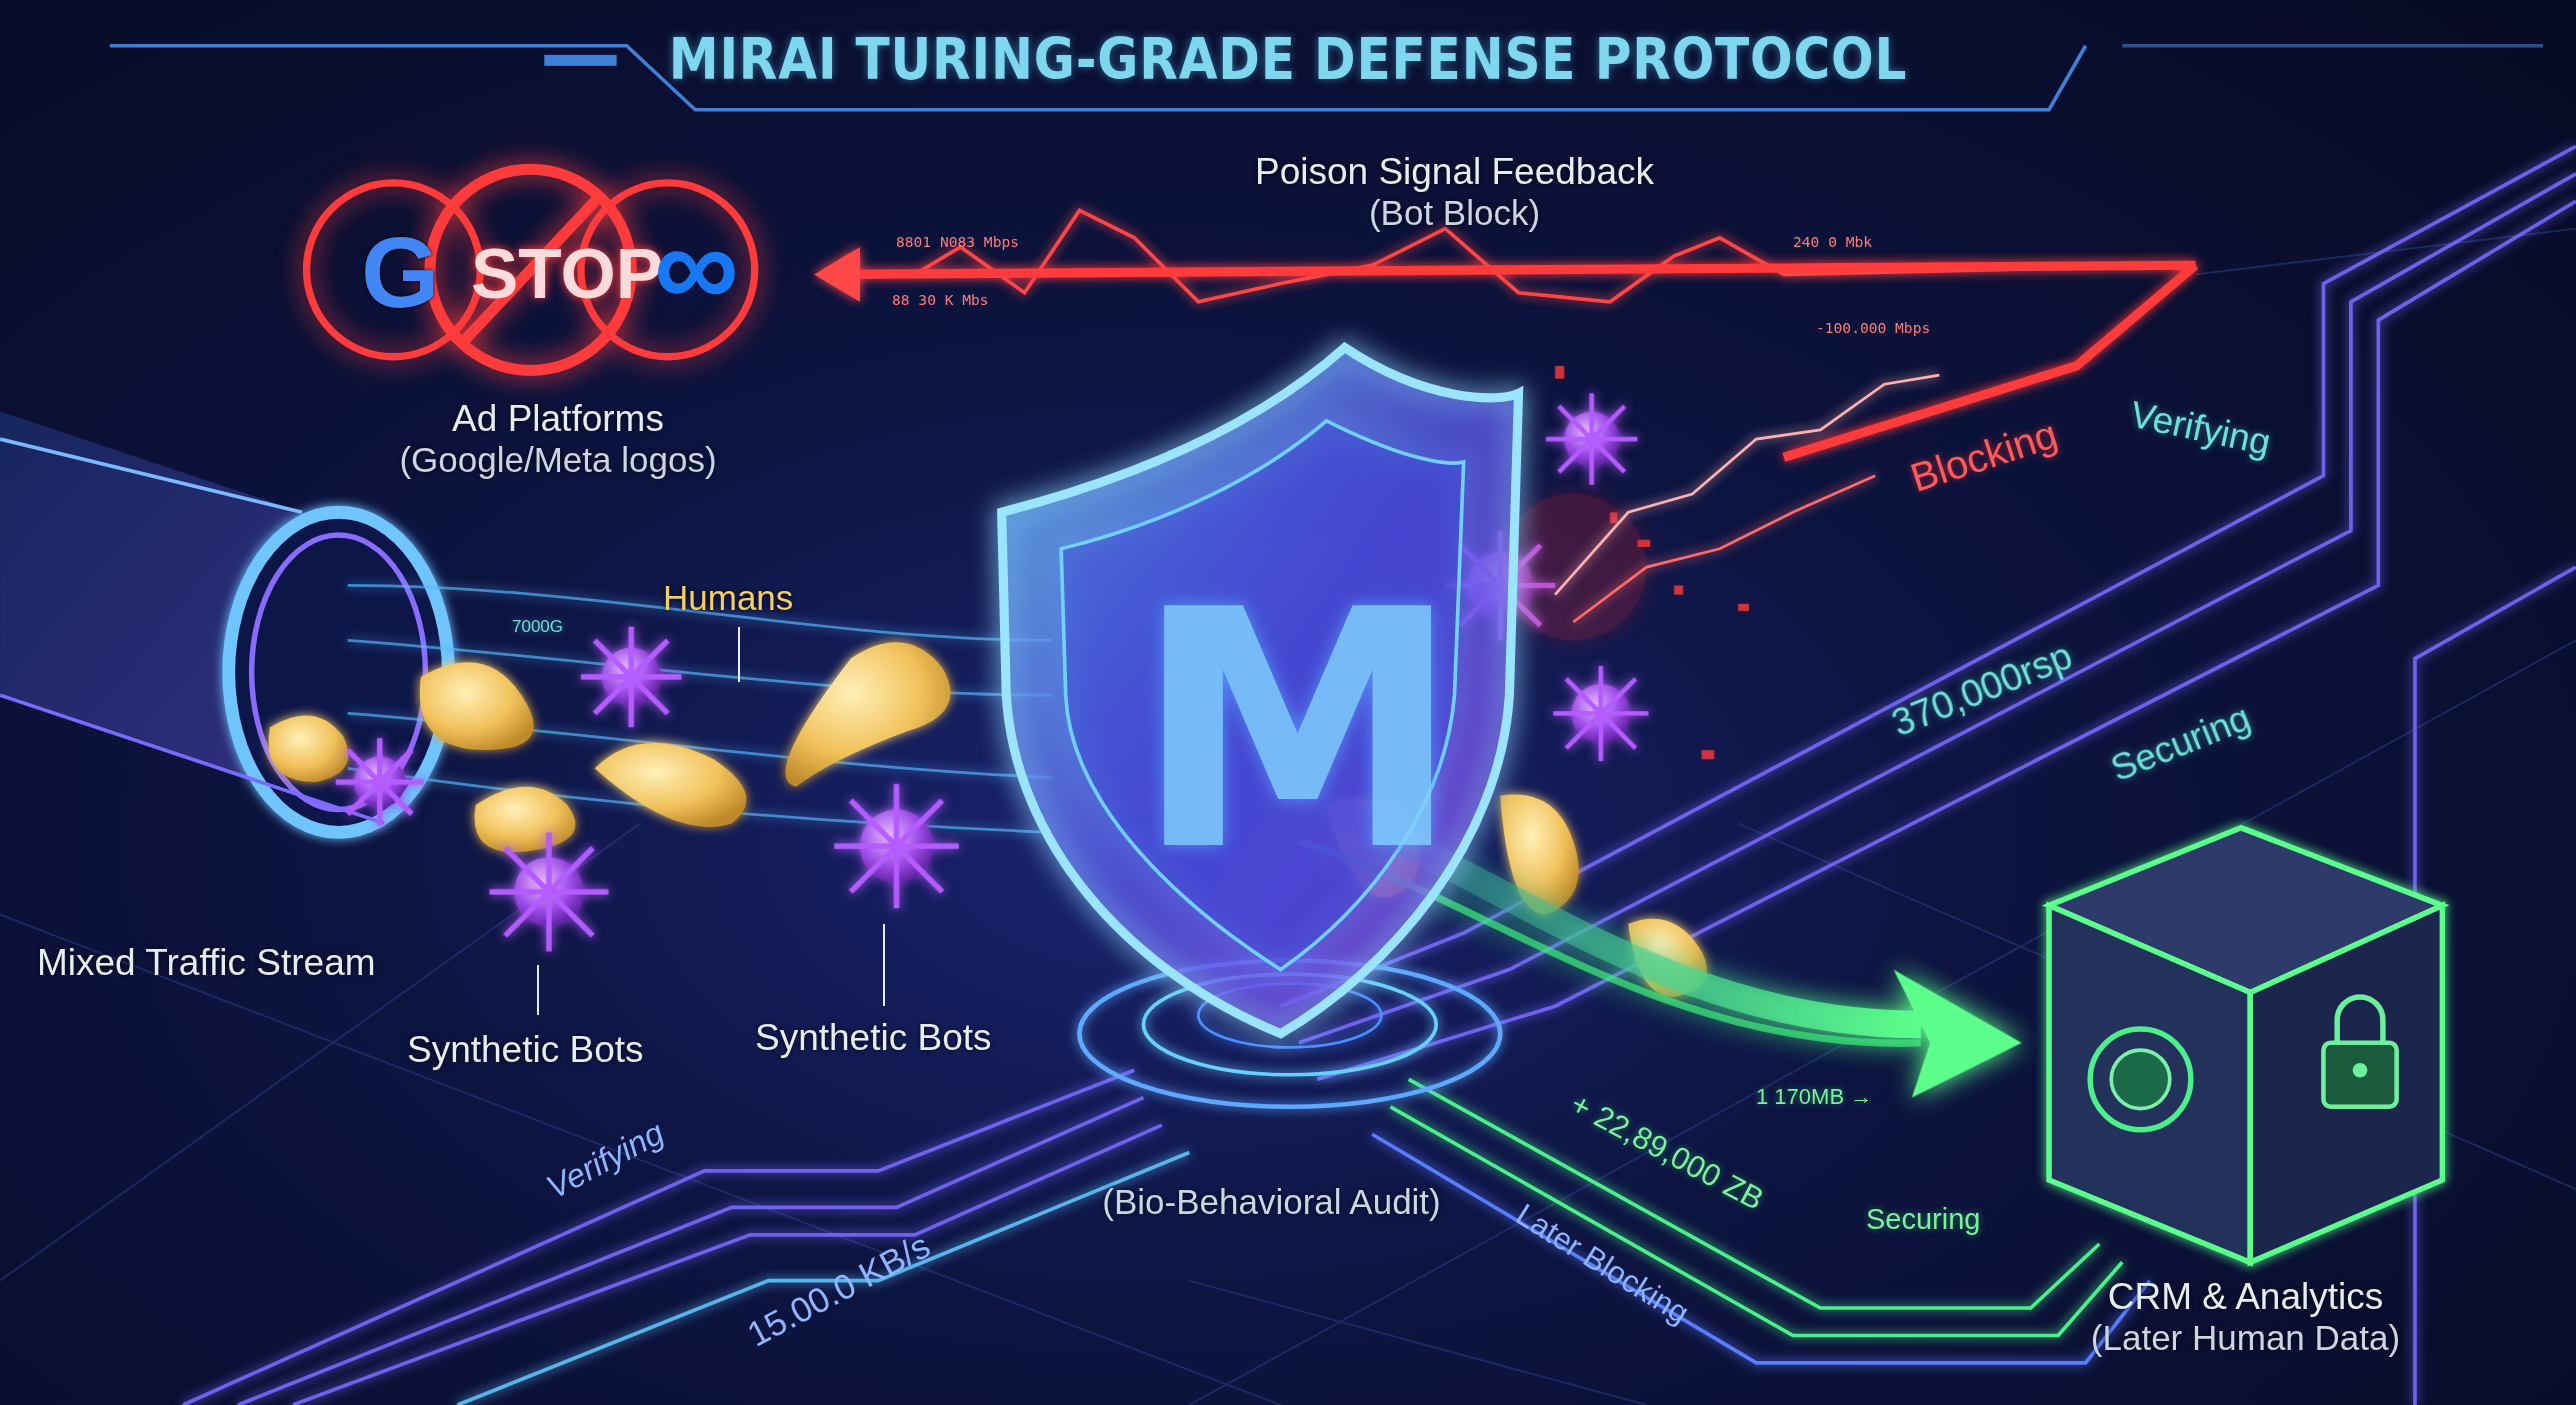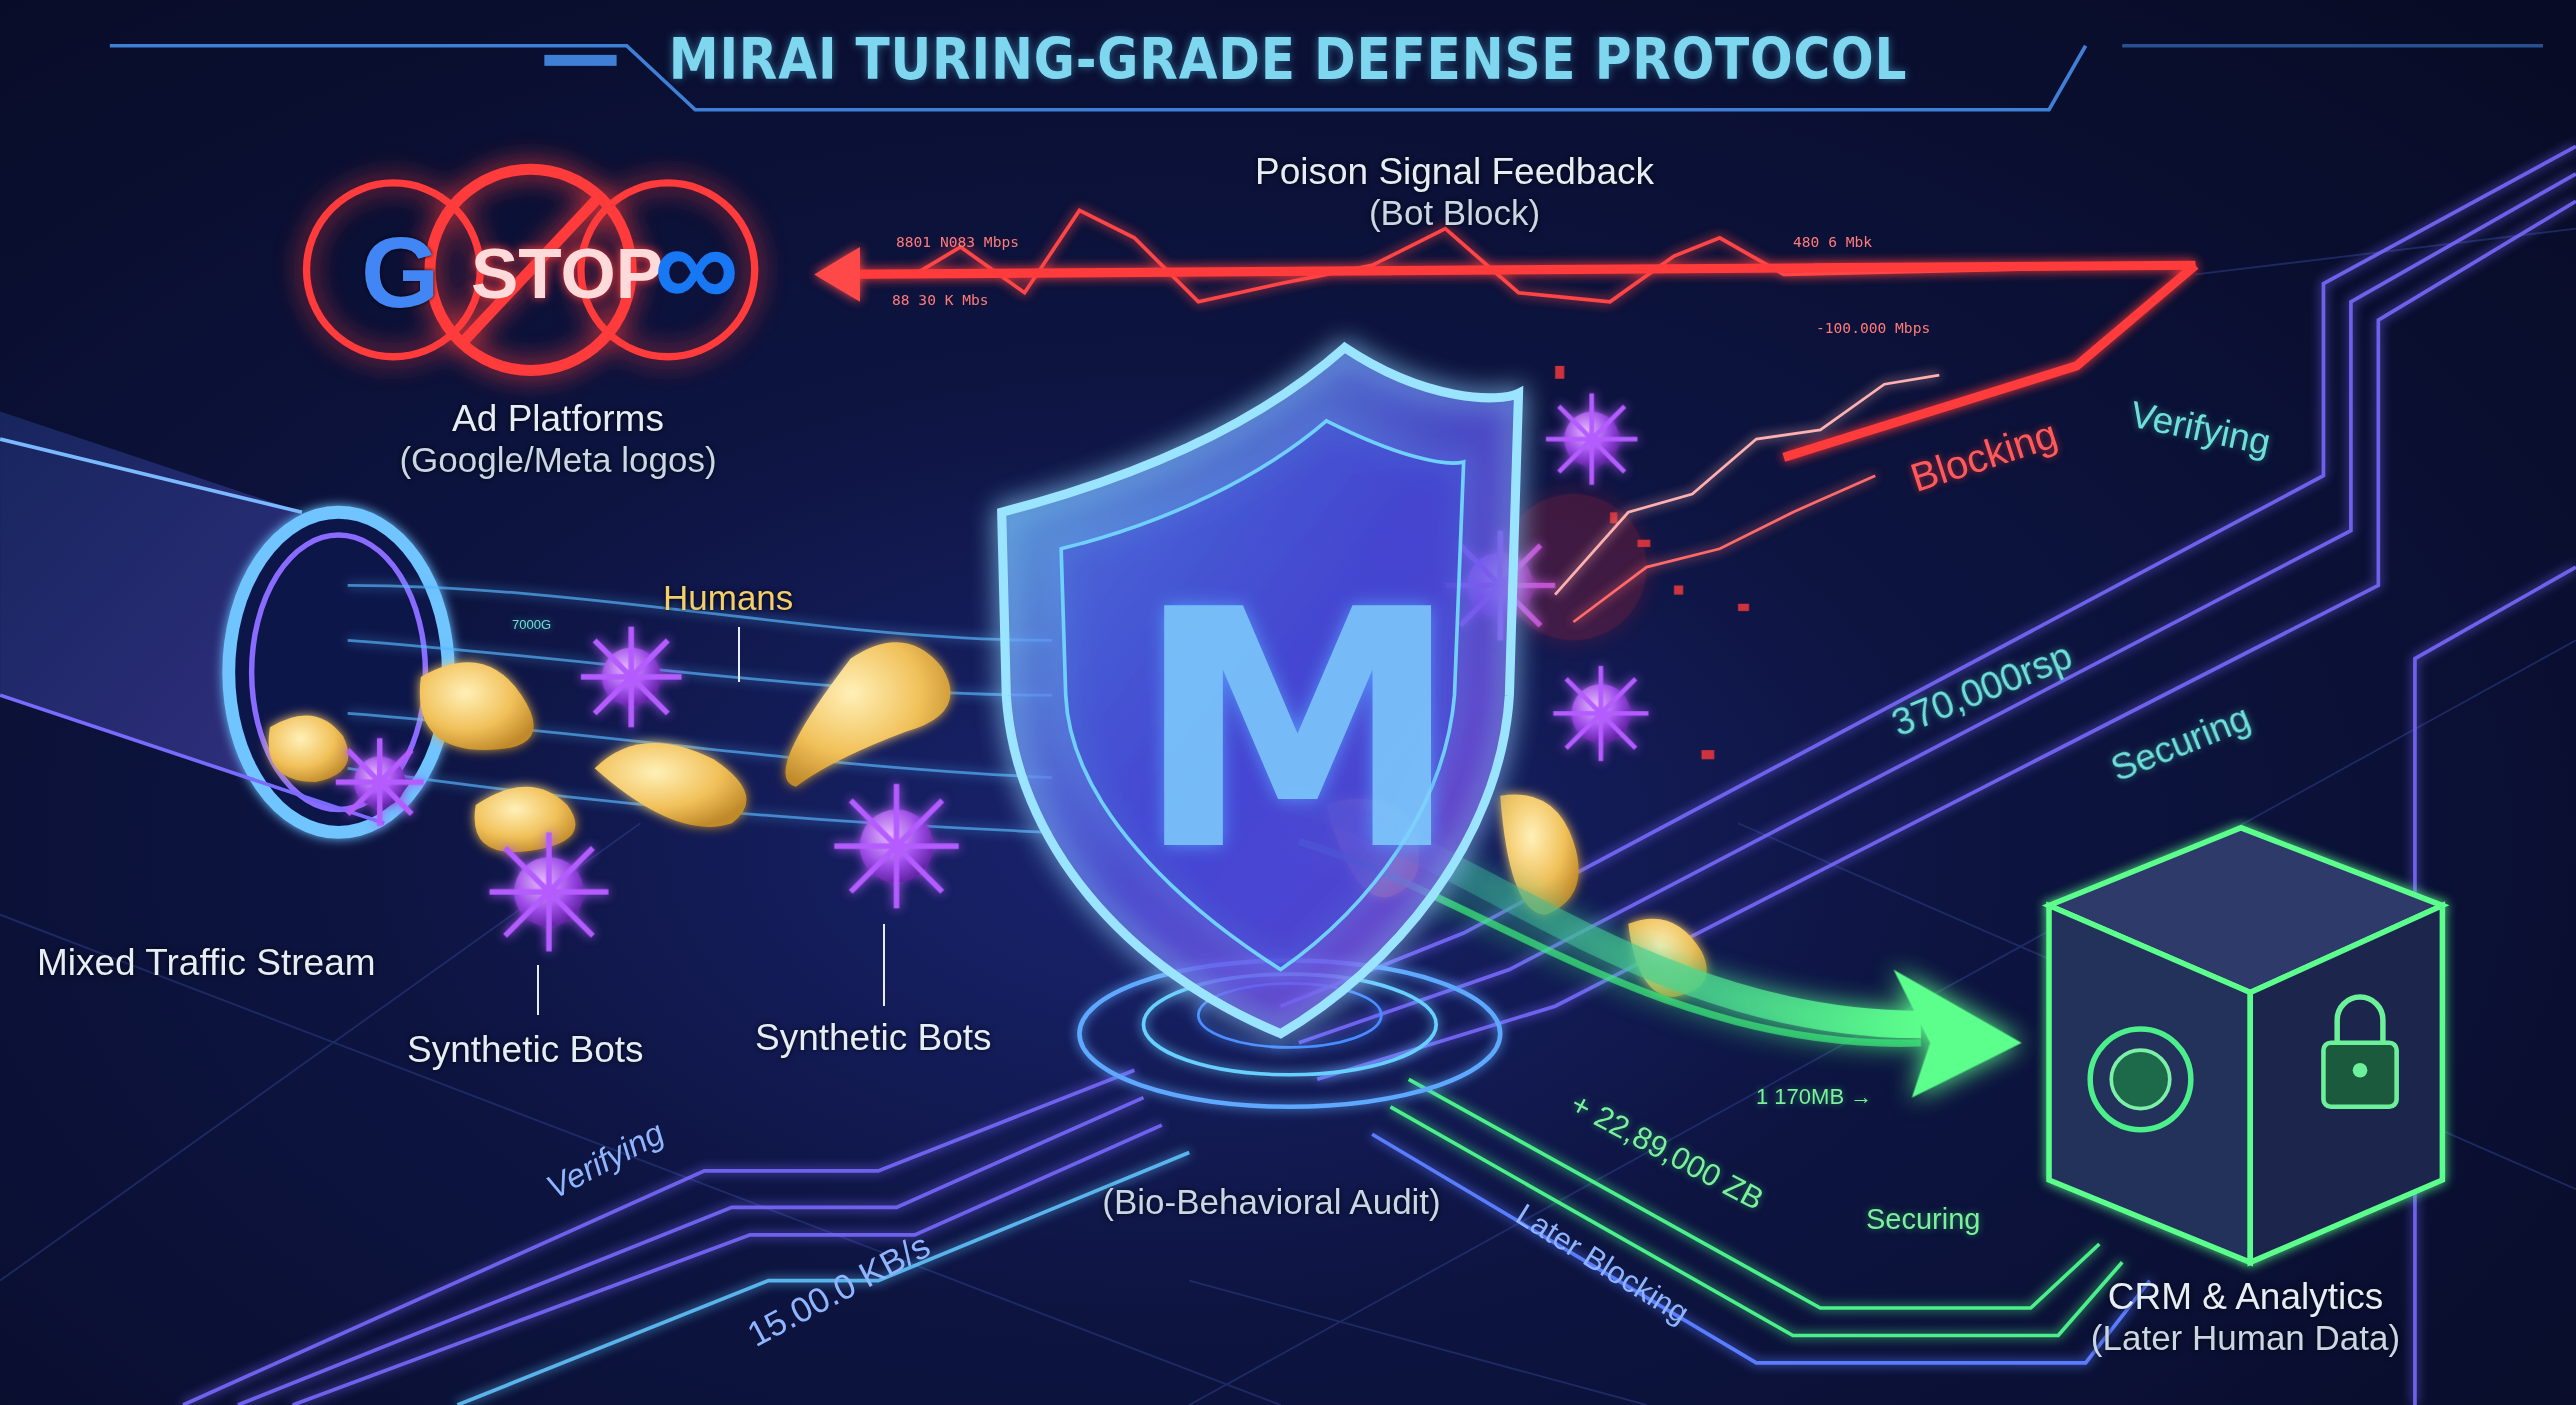--- a/index.html
+++ b/index.html
@@ -268,42 +268,42 @@
   <span class="t1">Ad Platforms</span>
   <span class="t2">(Google/Meta logos)</span>
 </div>
 
 <div class="lbl" style="left:1244px;top:151px;width:421px;">
   <span class="t1">Poison Signal Feedback</span>
   <span class="t2">(Bot Block)</span>
 </div>
 <div class="abs small" style="left:896px;top:233px;">8801 N083 Mbps</div>
 <div class="abs small" style="left:892px;top:291px;">88 30 K Mbs</div>
-<div class="abs small" style="left:1793px;top:233px;">480 6 Mbk</div>
+<div class="abs small" style="left:1793px;top:233px;">240 0 Mbk</div>
 <div class="abs small" style="left:1816px;top:295px;margin-top:24px;">-100.000 Mbps</div>
 
 <div class="stat red" style="left:1912px;top:457px;font-size:40px;transform:rotate(-18deg);">Blocking</div>
 <div class="stat cyan" style="left:2131px;top:393px;font-size:37px;transform:rotate(12deg);">Verifying</div>
 <div class="stat cyan" style="left:1894px;top:704px;font-size:38px;transform:rotate(-22deg);">370,000rsp</div>
 <div class="stat cyan" style="left:2113px;top:750px;font-size:37px;transform:rotate(-22deg);">Securing</div>
 <div class="stat blue" style="left:549px;top:1171px;font-size:33px;font-style:italic;transform:rotate(-28deg);">Verifying</div>
 <div class="stat blue" style="left:750px;top:1317px;font-size:35px;transform:rotate(-28deg);">15.00.0 KB/s</div>
 <div class="stat green" style="left:1573px;top:1084px;font-size:31px;transform:rotate(28deg);">+ 22,89,000 ZB</div>
 <div class="stat green" style="left:1756px;top:1084px;font-size:22px;">1 170MB →</div>
 <div class="stat green" style="left:1866px;top:1203px;font-size:29px;">Securing</div>
 <div class="stat blue" style="left:1519px;top:1194px;font-size:31px;transform:rotate(32deg);">Later Blocking</div>
 
 <div class="lbl" style="left:37px;top:910px;font-size:37px;margin-top:32px;">Mixed Traffic Stream</div>
 <div class="lbl" style="left:663px;top:578px;font-size:35px;color:#f3cf6a;">Humans</div>
 <div class="abs" style="left:738px;top:627px;width:1.8px;height:55px;background:#e6eef5;"></div>
 <div class="abs" style="left:537px;top:965px;width:1.8px;height:50px;background:#e6eef5;"></div>
 <div class="abs" style="left:883px;top:924px;width:1.8px;height:82px;background:#e6eef5;"></div>
 <div class="lbl" style="left:407px;top:1029px;font-size:37px;">Synthetic Bots</div>
 <div class="lbl" style="left:755px;top:1017px;font-size:37px;">Synthetic Bots</div>
-<div class="stat cyan" style="left:512px;top:617px;font-size:13px;">7000G</div>
+<div class="stat cyan" style="left:512px;top:617px;font-size:17px;">7000G</div>
 
 <div class="abs" style="left:1134px;top:540px;font-size:329px;font-weight:bold;color:#7fd0ff;opacity:.85;text-shadow:0 0 18.3px #5aa0ff;font-family:'DejaVu Sans',sans-serif;">M</div>
 
 <div class="lbl" style="left:1061px;top:1182px;width:421px;">
   <span class="t2">(Bio-Behavioral Audit)</span>
 </div>
 
 <div class="lbl" style="left:2049px;top:1276px;width:393px;">
   <span class="t1">CRM &amp; Analytics</span>
   <span class="t2">(Later Human Data)</span>

